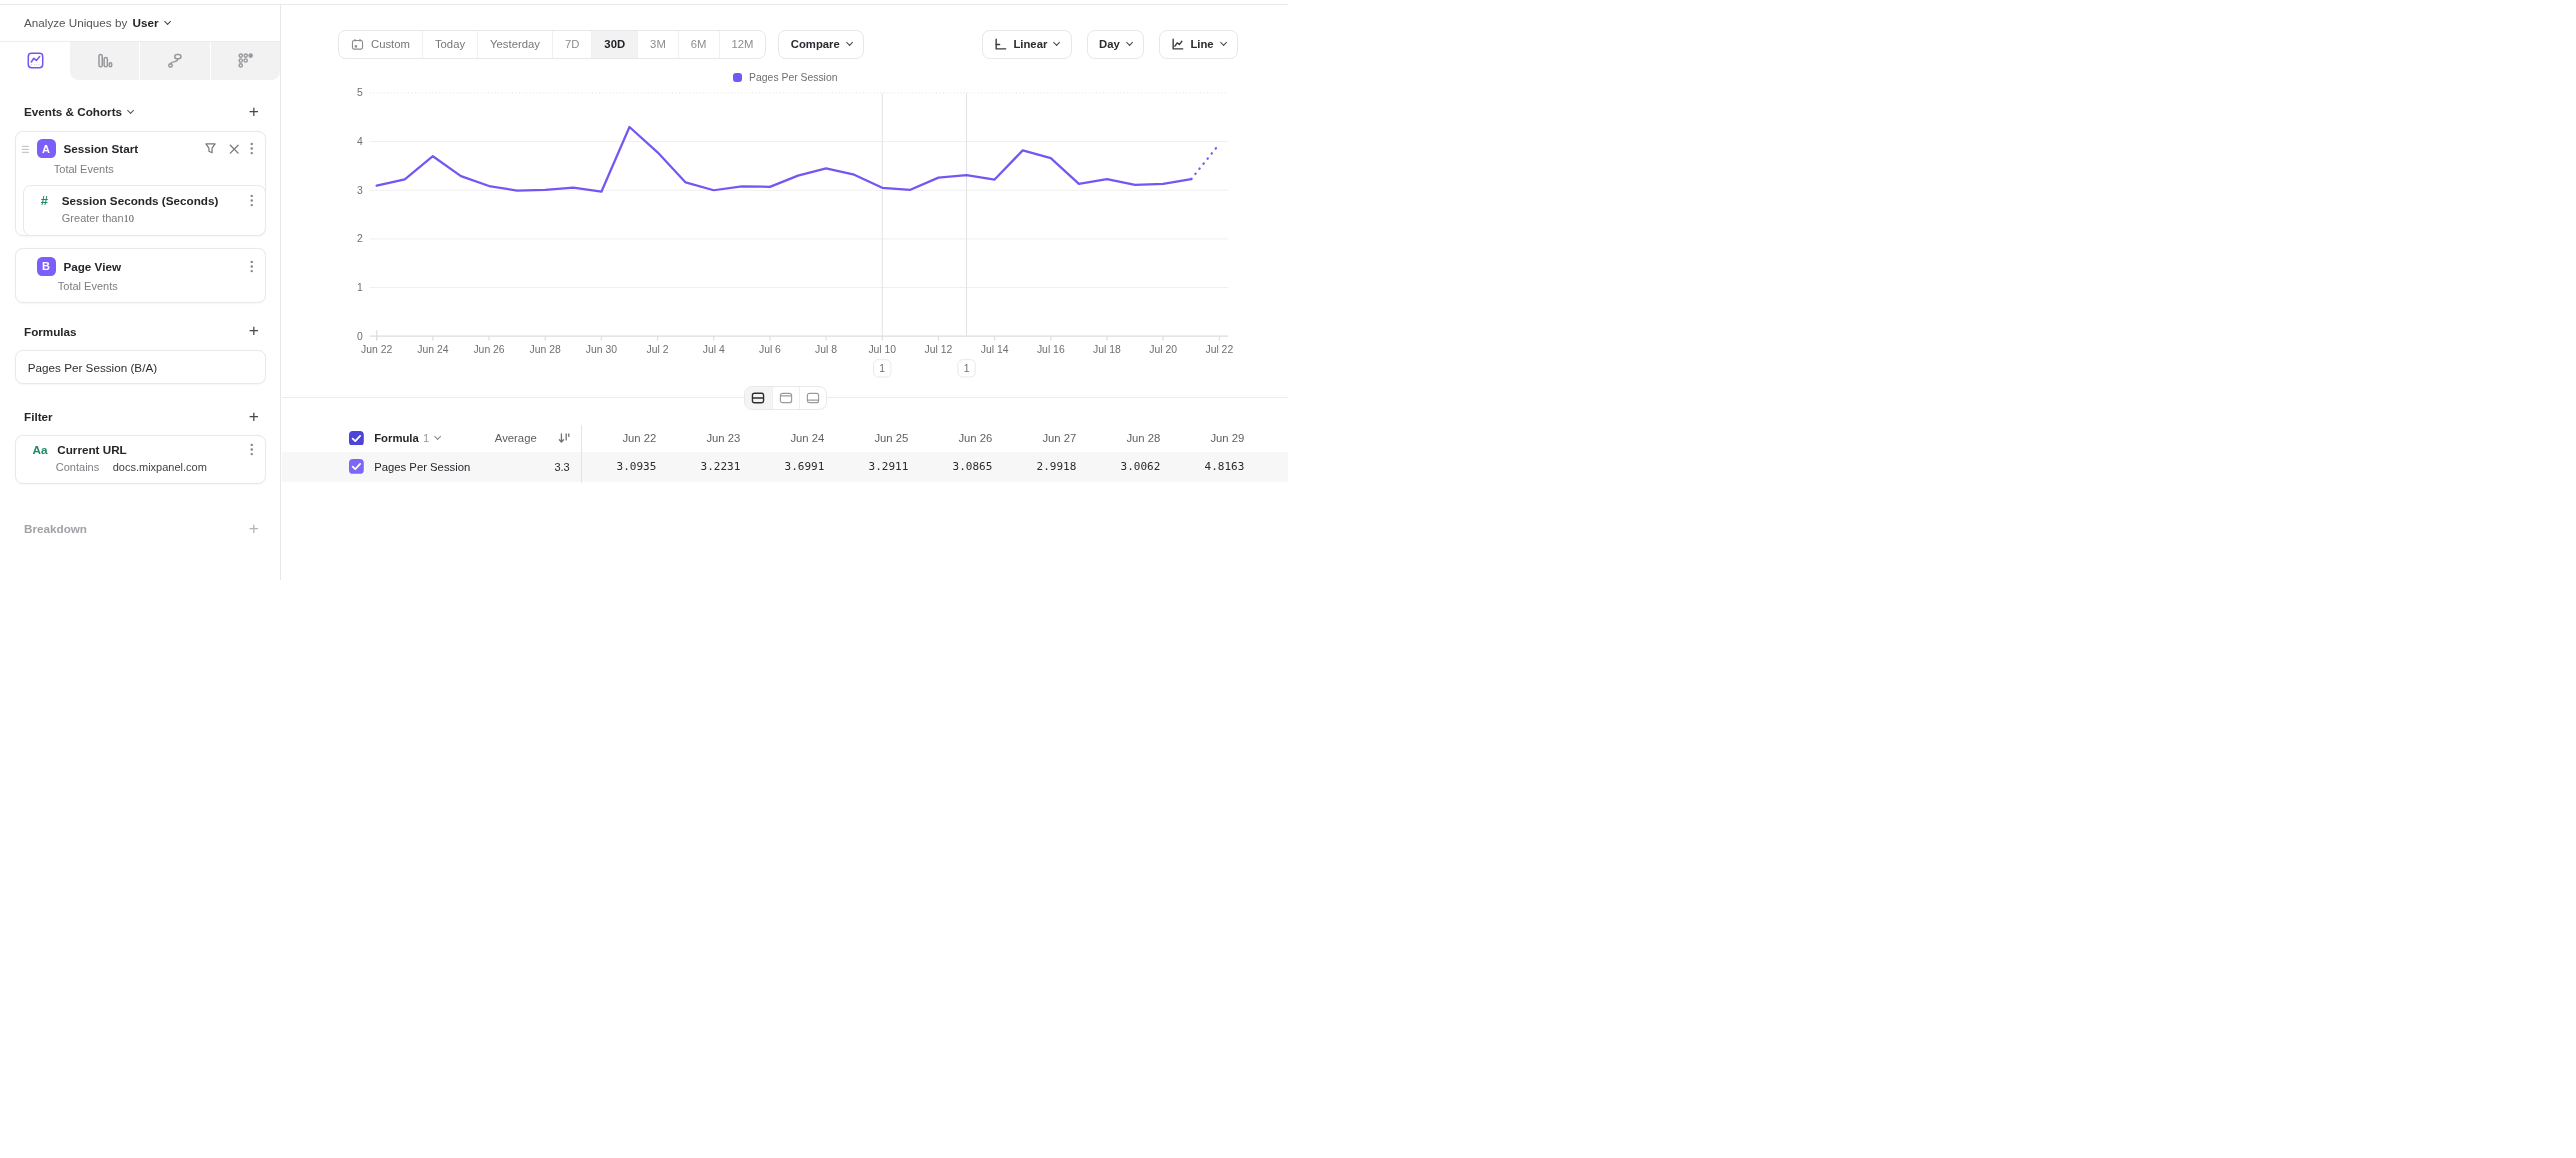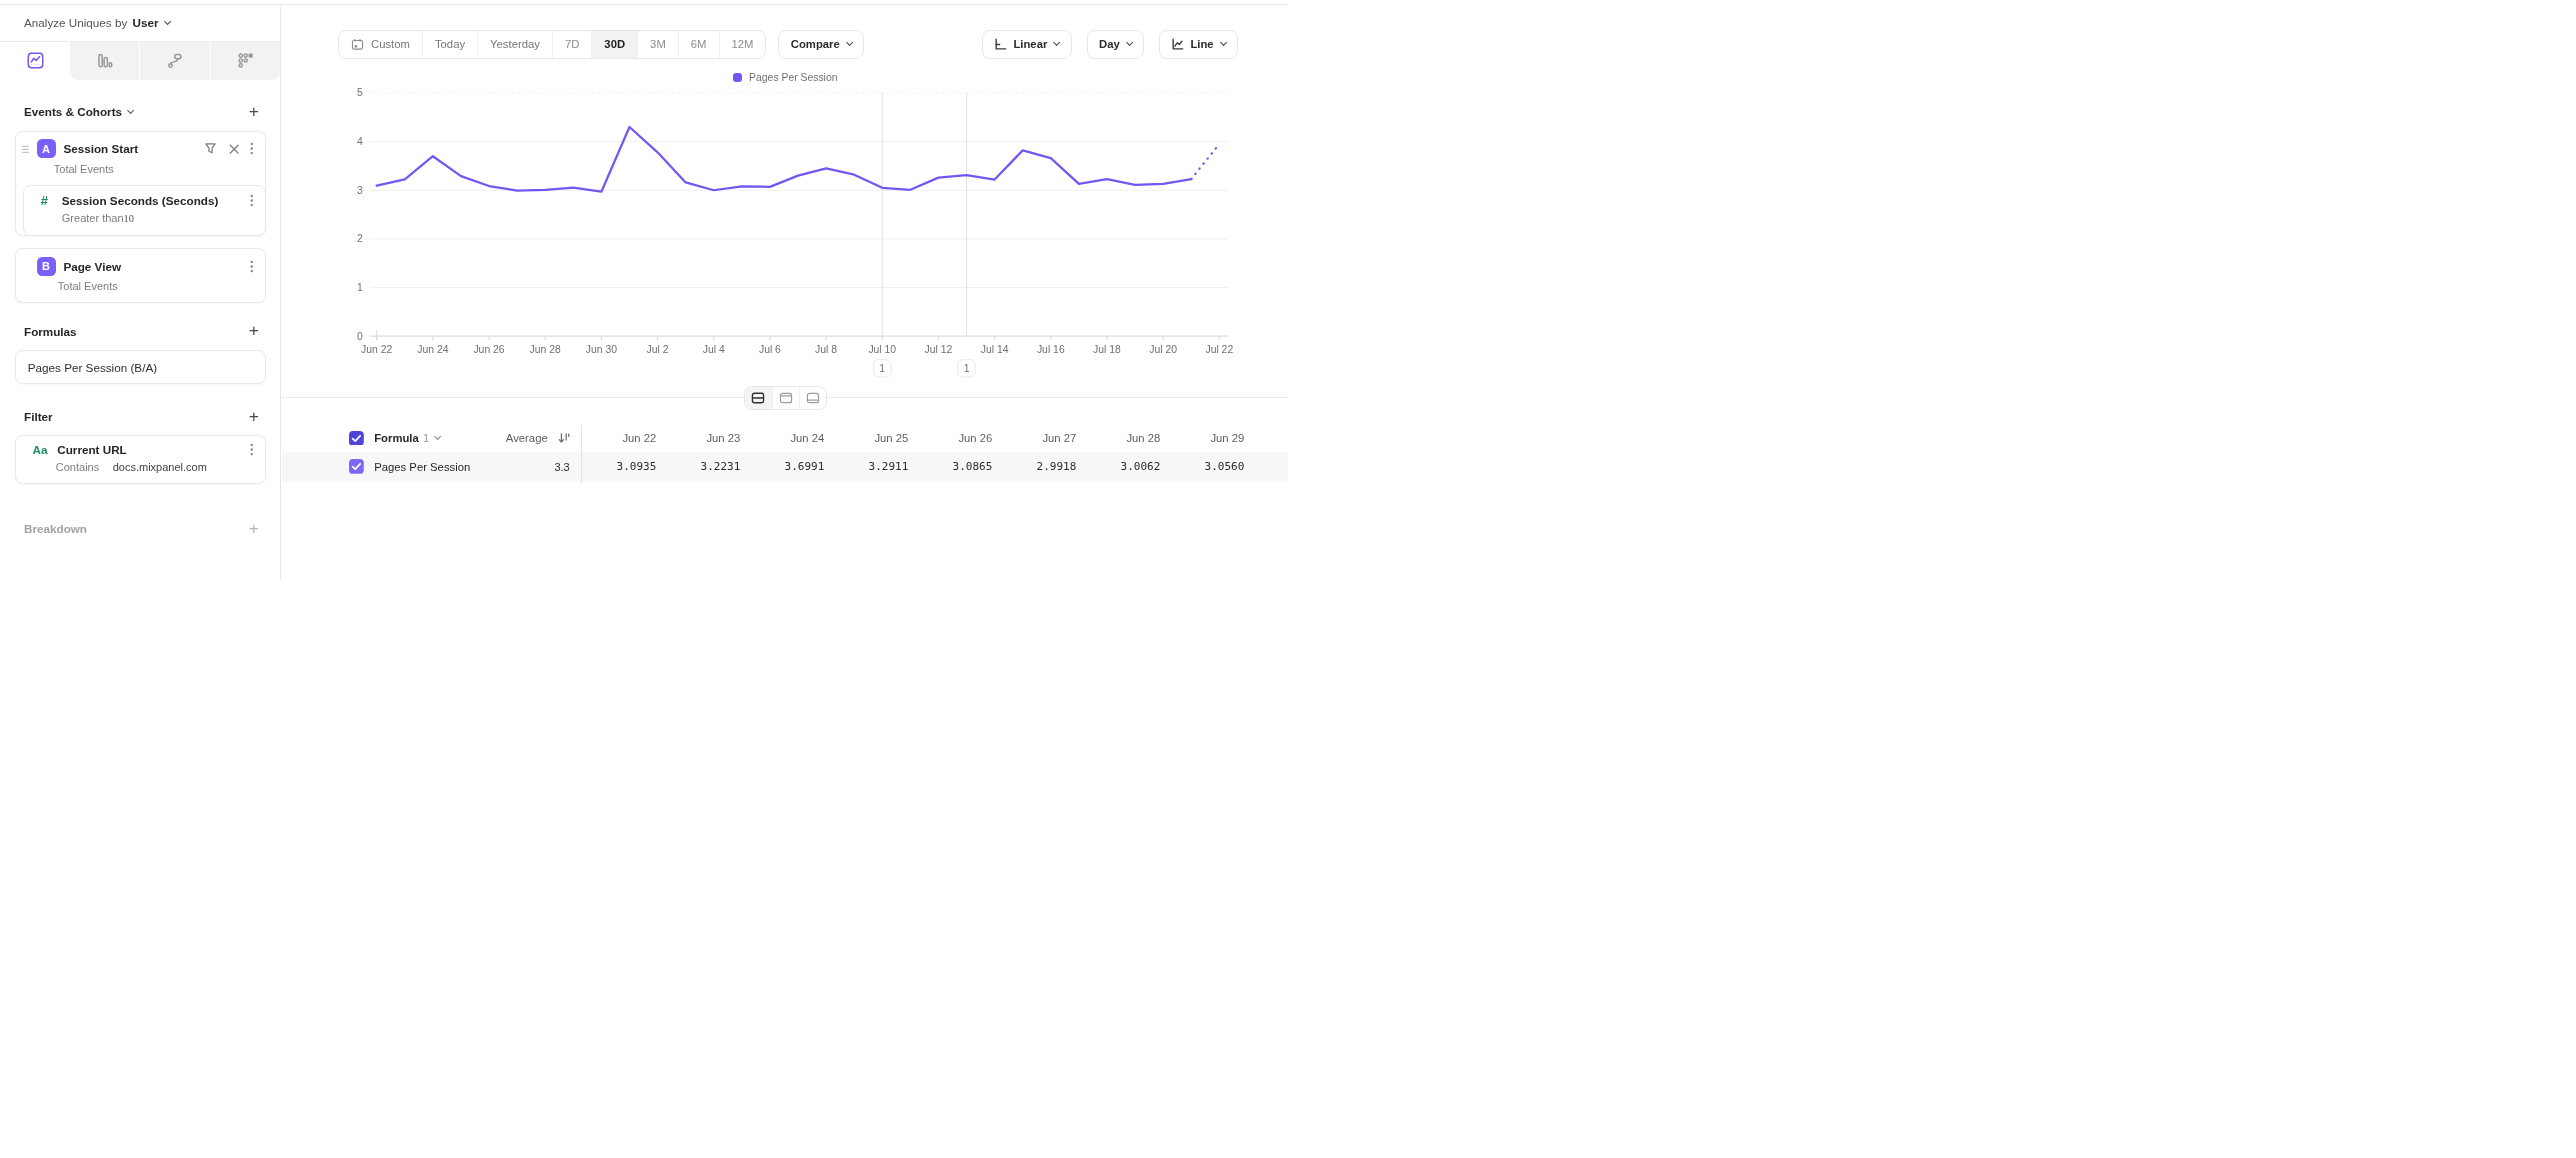--- a/index.html
+++ b/index.html
@@ -71,21 +71,21 @@
   
   .table{position:relative;margin-top:14.8px}
   .col-divider{position:absolute;left:299px;top:0;width:0.9px;height:58px;background:#E4E4E6}
   .t-head{display:flex;align-items:center;height:27px}
   .t-row{display:flex;align-items:center;height:30px;background:var(--rowbg)}
   .t-left{flex:none;width:299px;padding:0 11.3px 0 67px;display:flex;align-items:center}
   .t-left .cb{flex:none;display:flex;margin-right:10.4px}
   .g-label{font-size:11.3px;font-weight:700;color:var(--ink)}
   .g-num{font-size:11.3px;color:#98989D;margin-left:4.3px}
   .t-left .chev{color:#85858A;margin-left:5.2px}
-  .avg-h{display:flex;align-items:flex-end;gap:10px;font-size:11.3px;color:#5B5B60}
+  .avg-h{display:flex;align-items:flex-end;gap:21px;font-size:11.3px;color:#5B5B60}
   .row-name{font-size:11.3px;color:var(--ink)}
   .mono{font-family:Liberation Sans, sans-serif;font-size:11px;color:#2A2A2F}
   .t-cell{flex:none;width:84px;padding-right:8.7px;text-align:right;font-size:11.3px;color:#5F5F64;white-space:nowrap}
   .t-cell.v{font-family:"DejaVu Sans Mono",monospace;font-size:11px;color:#2A2A2F}
 </style>
 </head>
 <body>
 
 <div class="page">
 
@@ -443,19 +443,19 @@
           <span class="mono">3.3</span>
         </div>
         <div style="display:flex" id="date-values">
             <div class="t-cell v">3.0935</div>
             <div class="t-cell v">3.2231</div>
             <div class="t-cell v">3.6991</div>
             <div class="t-cell v">3.2911</div>
             <div class="t-cell v">3.0865</div>
             <div class="t-cell v">2.9918</div>
             <div class="t-cell v">3.0062</div>
-            <div class="t-cell v">3.0560</div>
+            <div class="t-cell v">4.8163</div>
           </div>
       </div>
     </div>
   </div>
 </div>
 
 
 </body></html>

